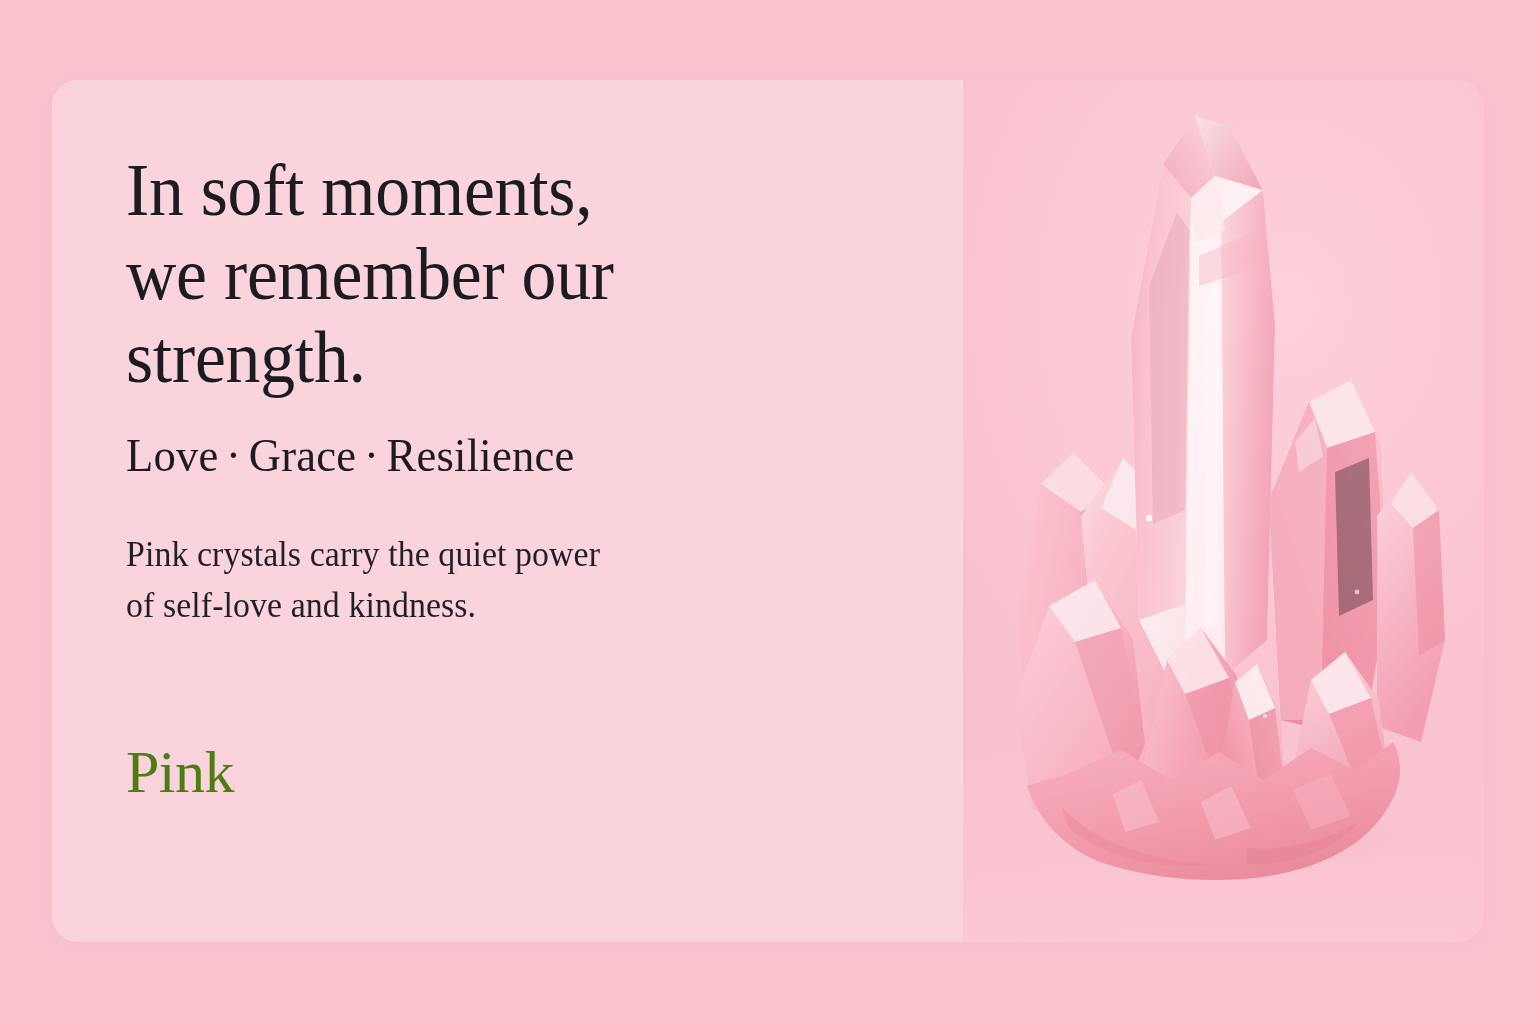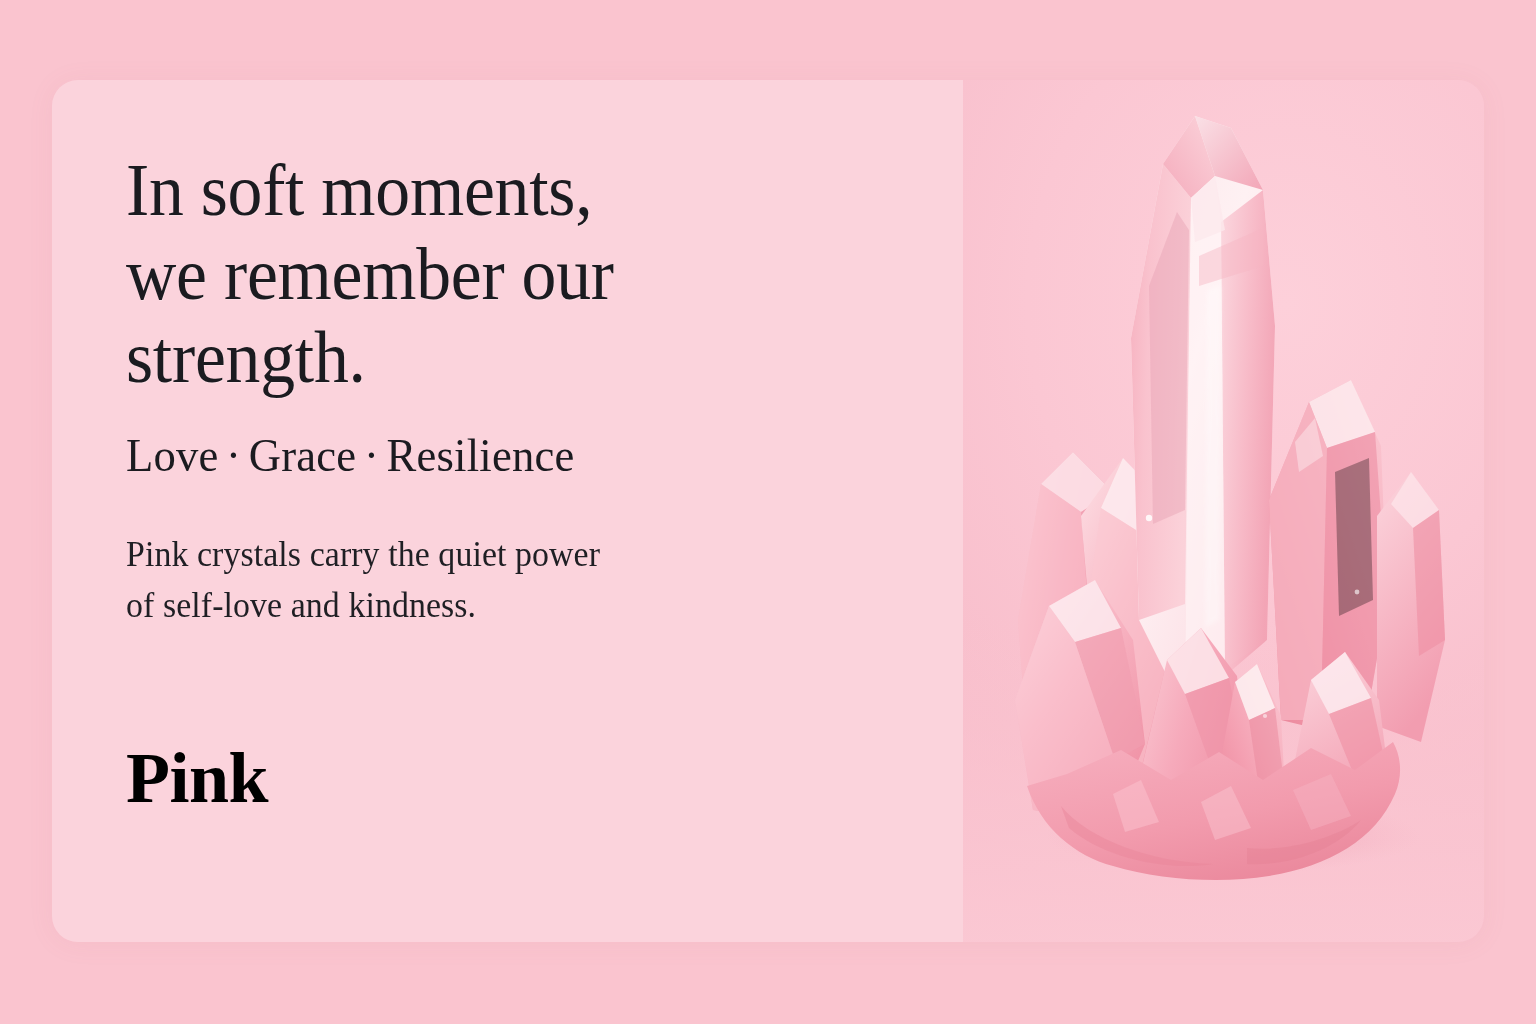--- a/index.html
+++ b/index.html
@@ -78,25 +78,24 @@
     transform:scaleX(.94);
     transform-origin:left top;
     white-space:pre-line;
   }
 
   #wordmark {
     position:absolute;
     left:74px;
     top:662px;
     font-family:"Liberation Serif", serif;
-    font-size:72px;
+    font-size:60px;
     line-height:1;
-    color:#000000;
+    color:#4d7c0f;
     letter-spacing:-0.5px;
-    font-weight:bold;
   }
 
   
   #image-panel {
     flex:1;
     position:relative;
     overflow:hidden;
     background:
       radial-gradient(118% 86% at 62% 26%, #fdd0da 0%, #fbc7d3 42%, #f8bfcc 72%, #f6b9c8 100%);
   }

